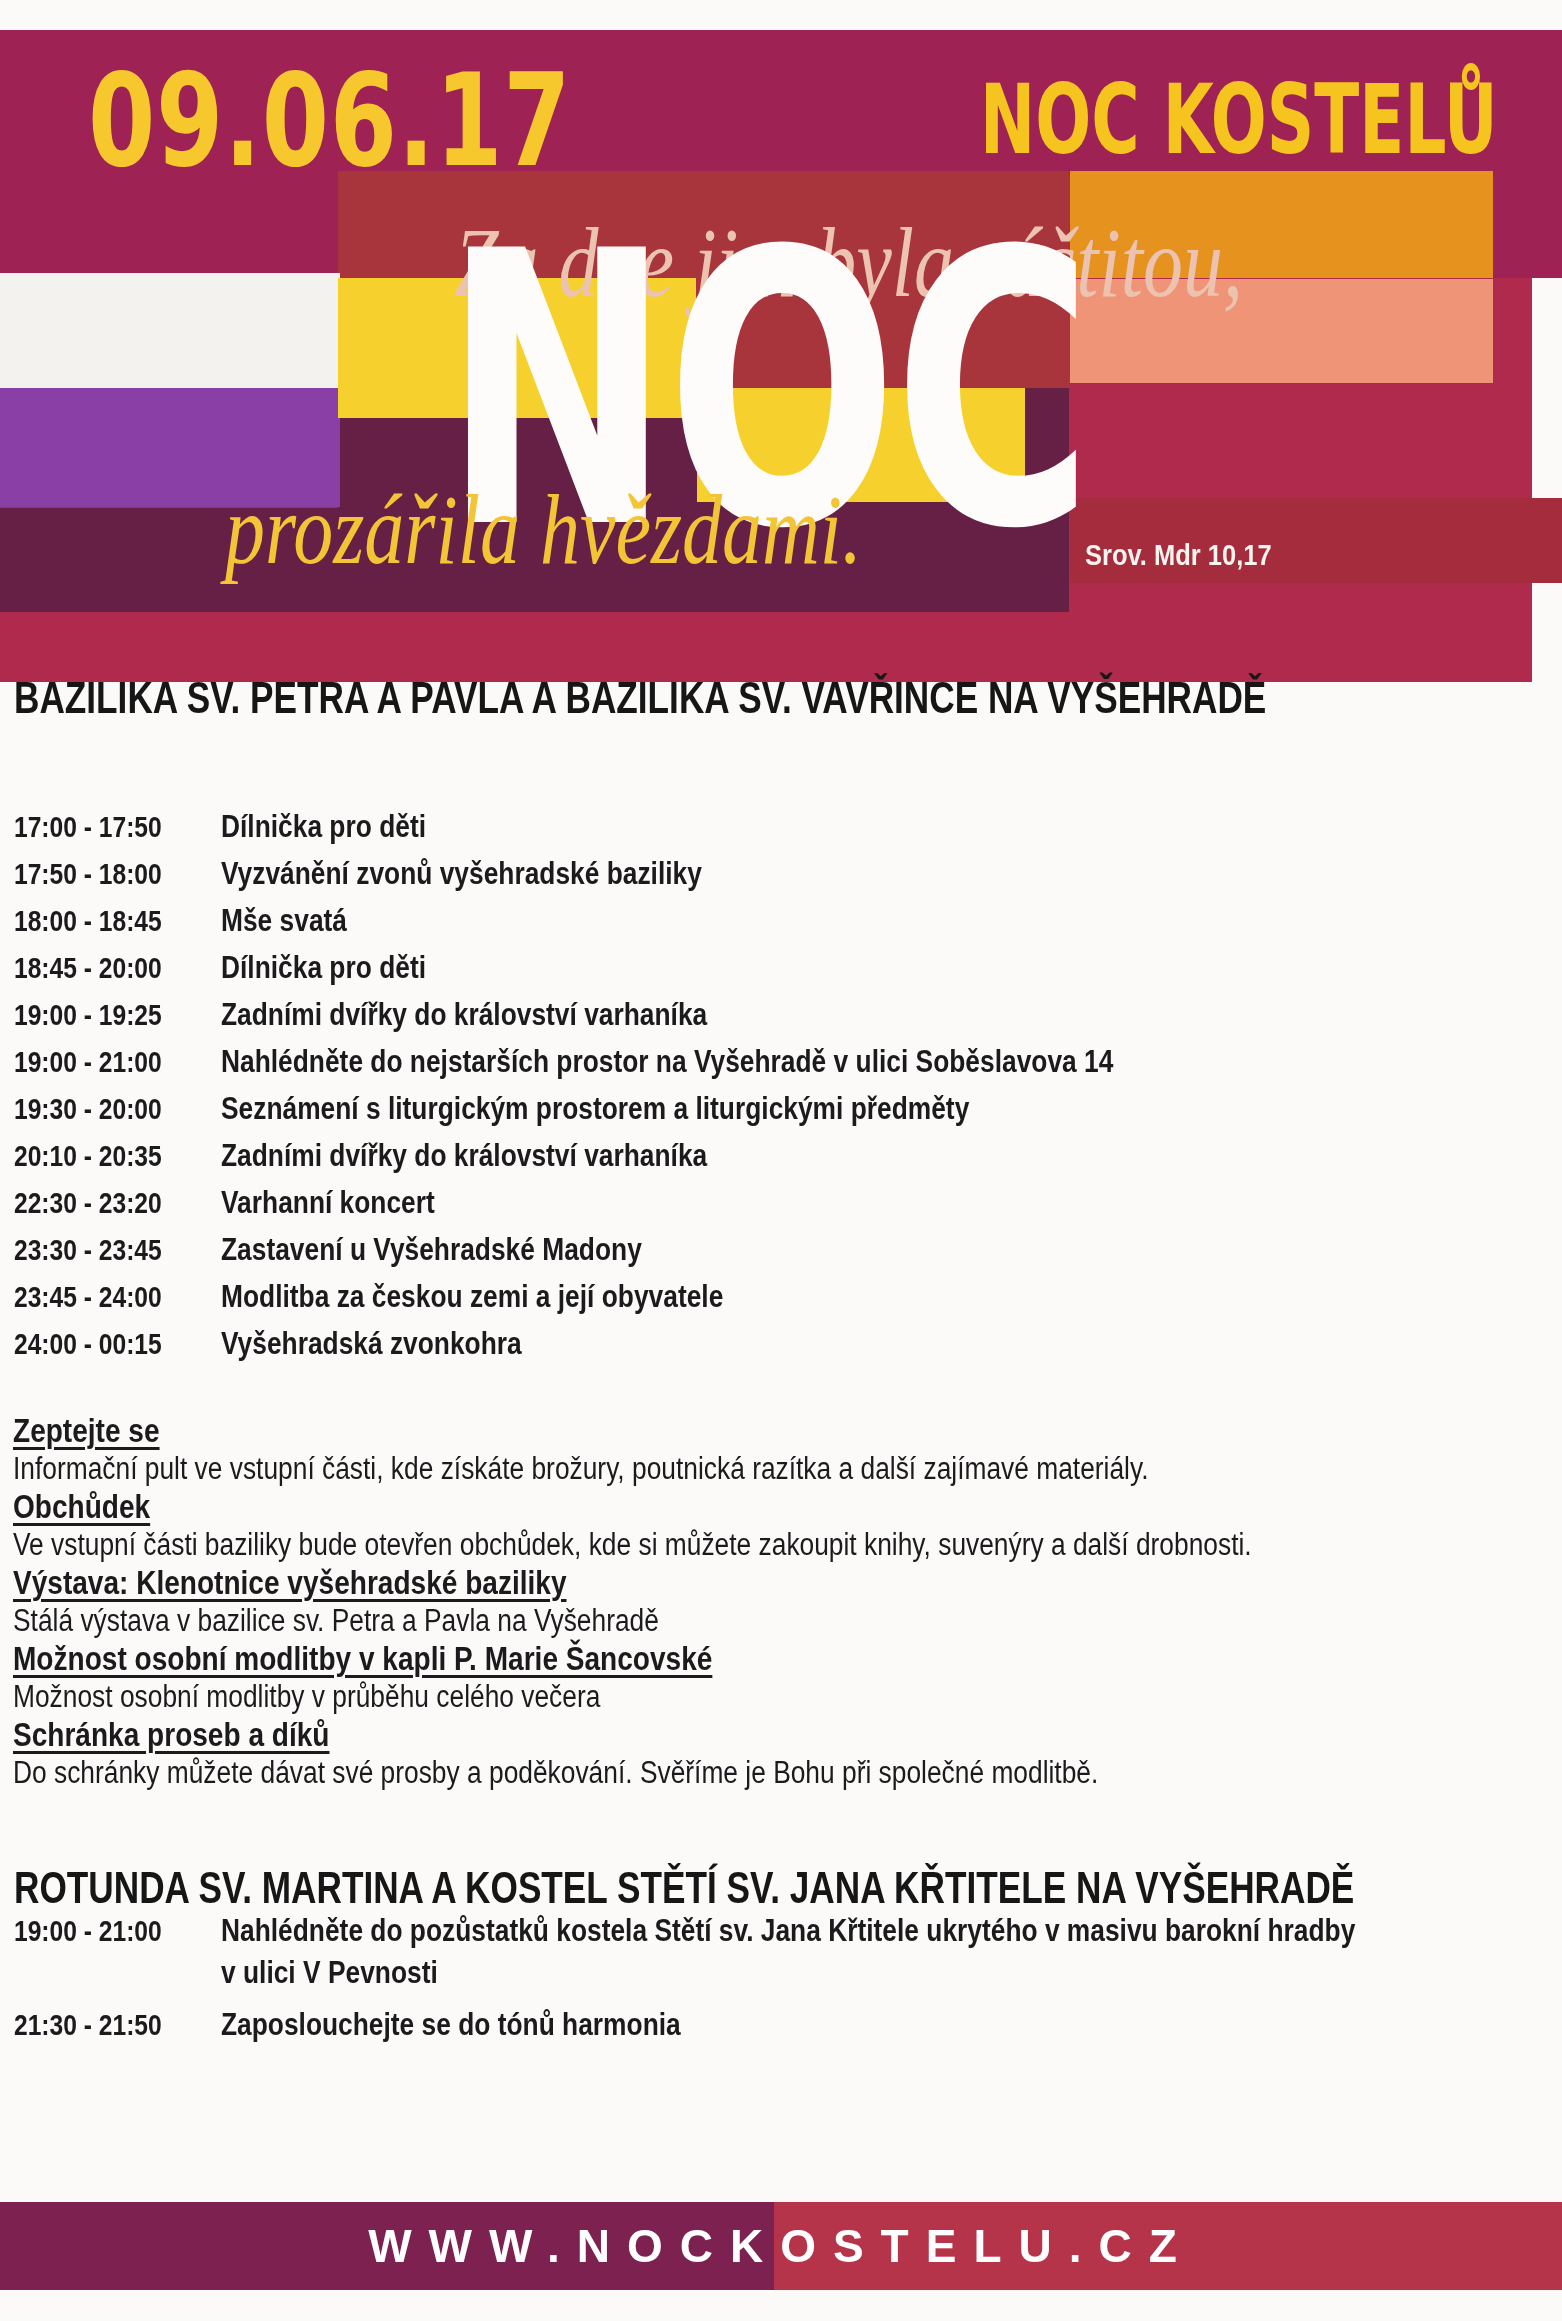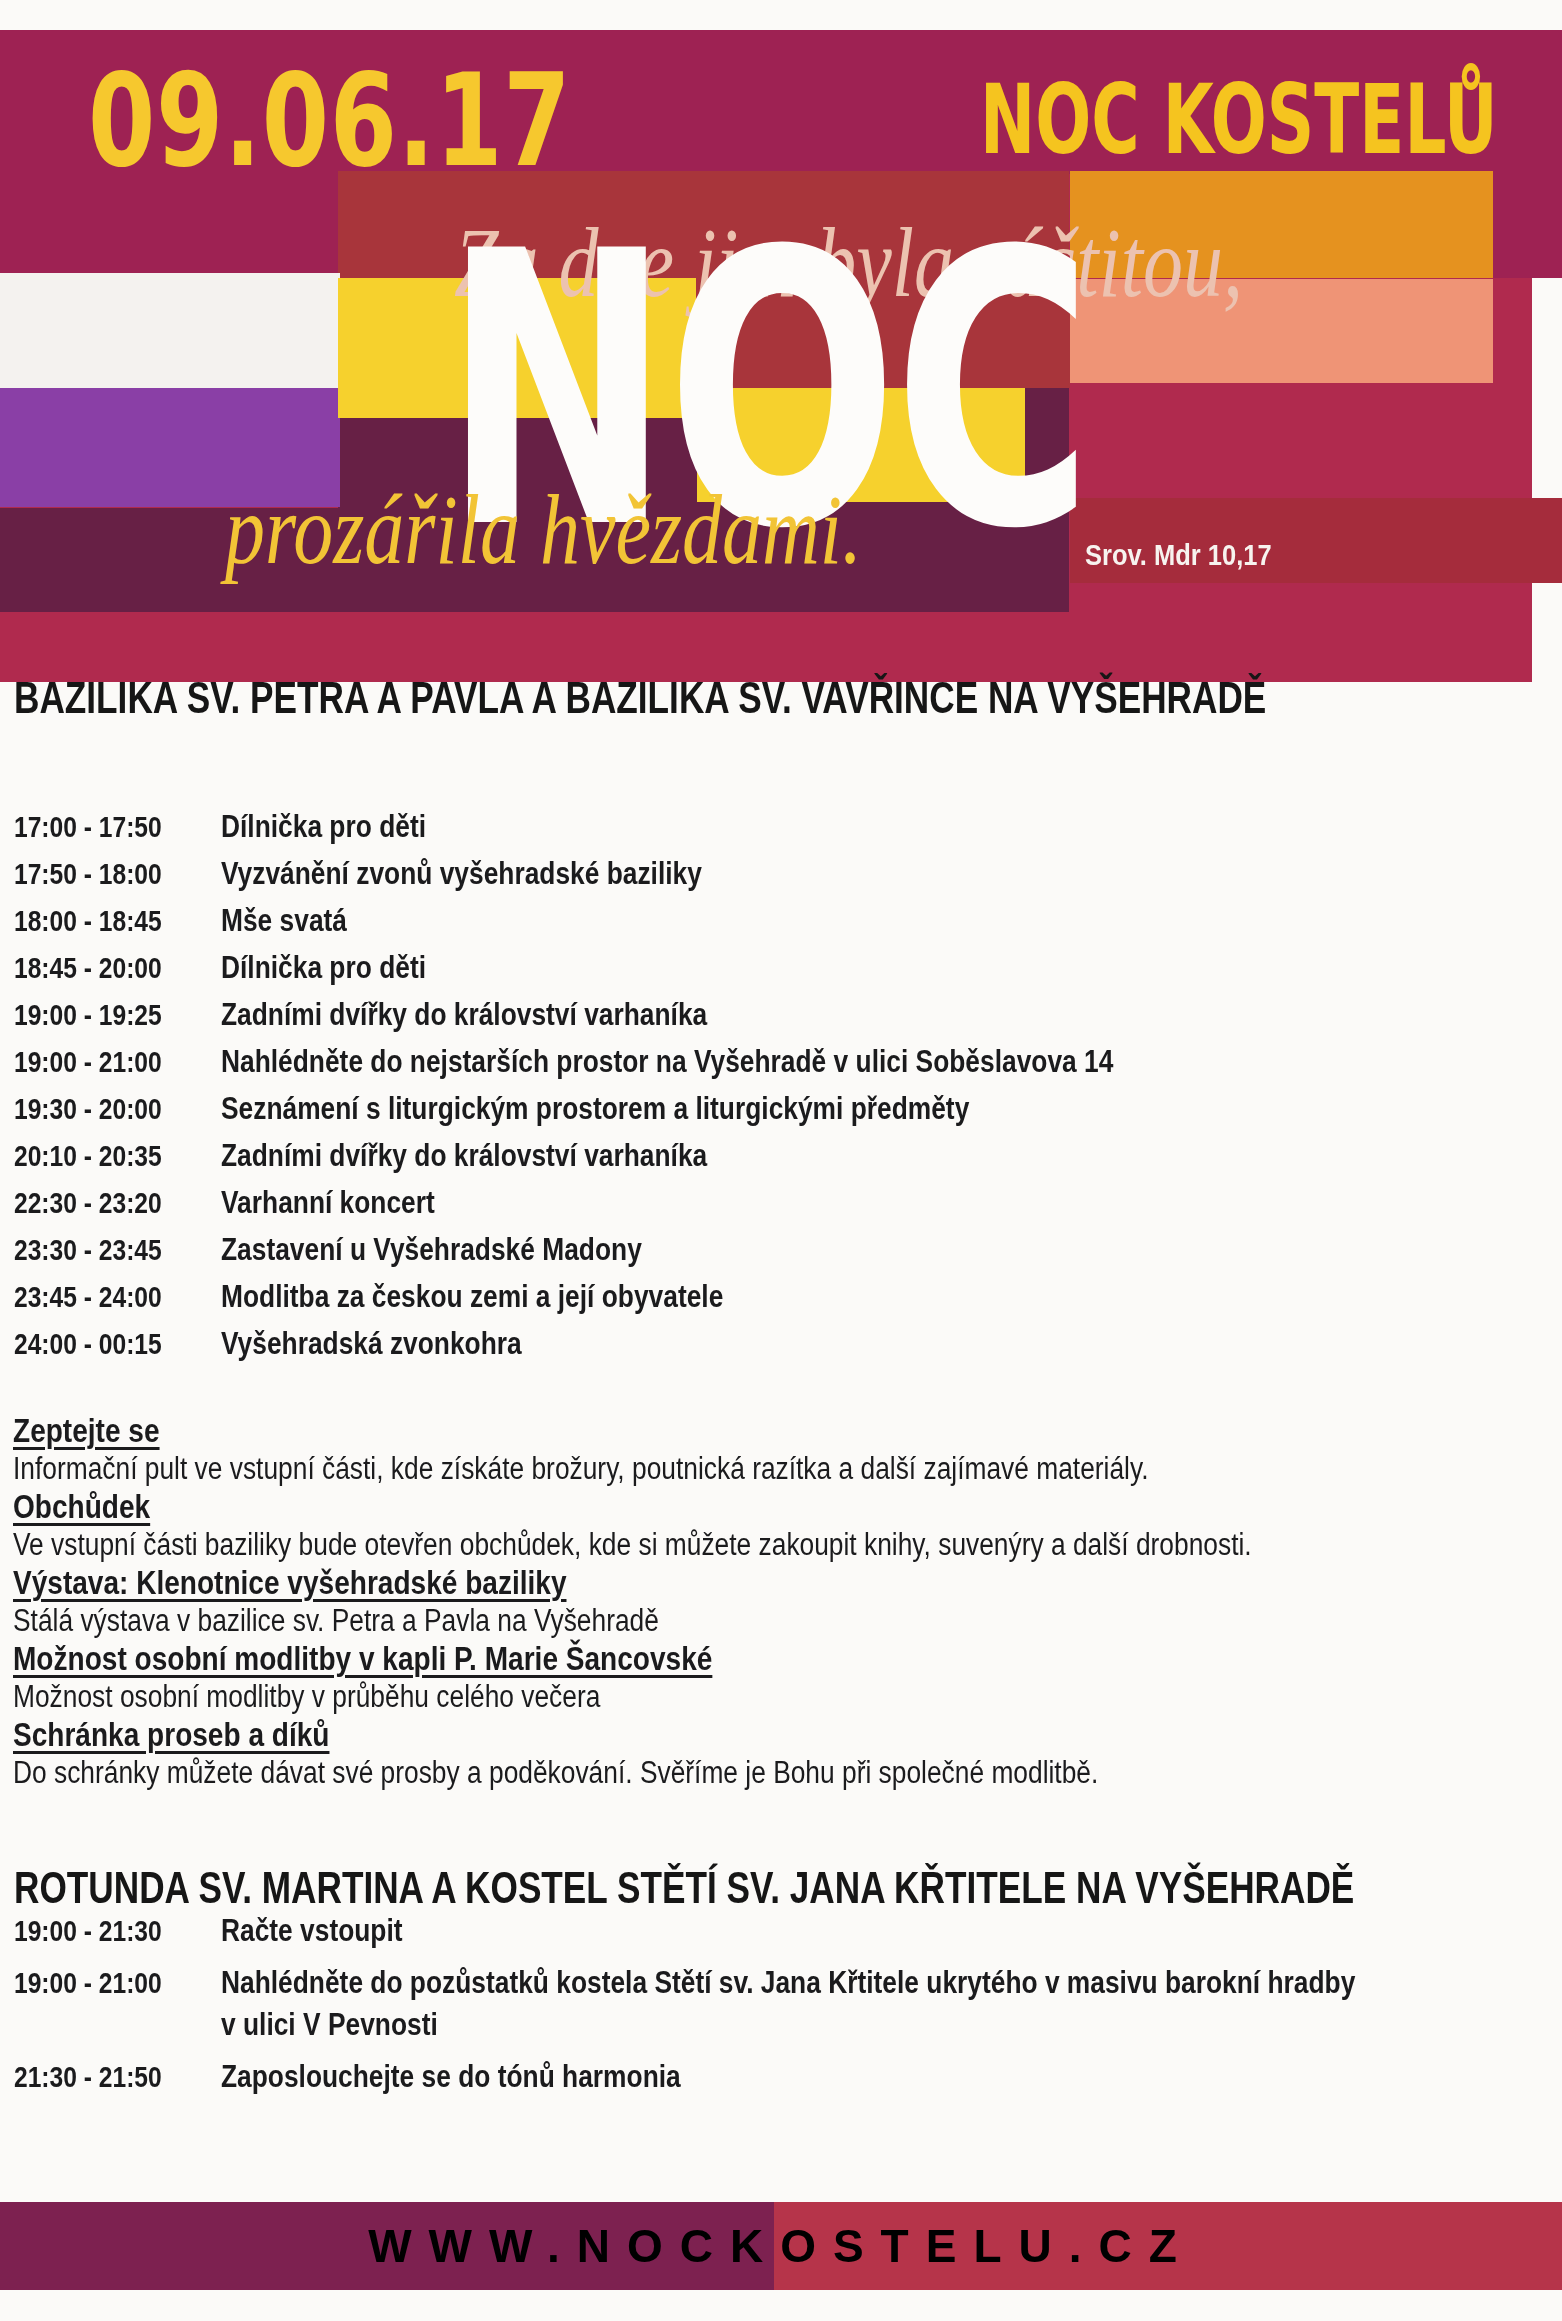--- a/index.html
+++ b/index.html
@@ -92,21 +92,21 @@
   .info-text {
     font-size:31px; line-height:38px; white-space:nowrap;
     transform:scaleX(0.85); transform-origin:0 0;
   }
 
   
   .footer { position:absolute; left:0; top:2202px; width:1562px; height:88px; background:#b6344a; }
   .footer-left { position:absolute; left:0; top:0; width:774px; height:88px; background:#7d2150; }
   .footer-url {
     position:absolute; left:0; top:0; width:100%; text-align:center;
-    line-height:88px; font-size:46px; font-weight:bold; color:#000000;
+    line-height:88px; font-size:46px; font-weight:bold; color:#ffffff;
     letter-spacing:17px;
   }
 </style>
 </head>
 <body>
 
 <div class="page">
 
   <div class="header">
     <div class="blk blk-maroon-top"></div>
@@ -205,24 +205,20 @@
     <div>
       <div class="info-heading">Schránka proseb a díků</div>
       <div class="info-text">Do schránky můžete dávat své prosby a poděkování. Svěříme je Bohu při společné modlitbě.</div>
     </div>
   </div>
 
   <div class="sec-title sec-title-2">ROTUNDA SV. MARTINA A KOSTEL STĚTÍ SV. JANA KŘTITELE NA VYŠEHRADĚ</div>
 
   <div class="sched sched-2">
     <div class="srow">
-      <div class="stime">19:00 - 21:30</div>
-      <div class="stitle">Račte vstoupit</div>
-    </div>
-    <div class="srow">
       <div class="stime">19:00 - 21:00</div>
       <div class="stitle">Nahlédněte do pozůstatků kostela Stětí sv. Jana Křtitele ukrytého v masivu barokní hradby v ulici V Pevnosti</div>
     </div>
     <div class="srow">
       <div class="stime">21:30 - 21:50</div>
       <div class="stitle">Zaposlouchejte se do tónů harmonia</div>
     </div>
   </div>
 
   <div class="footer">

